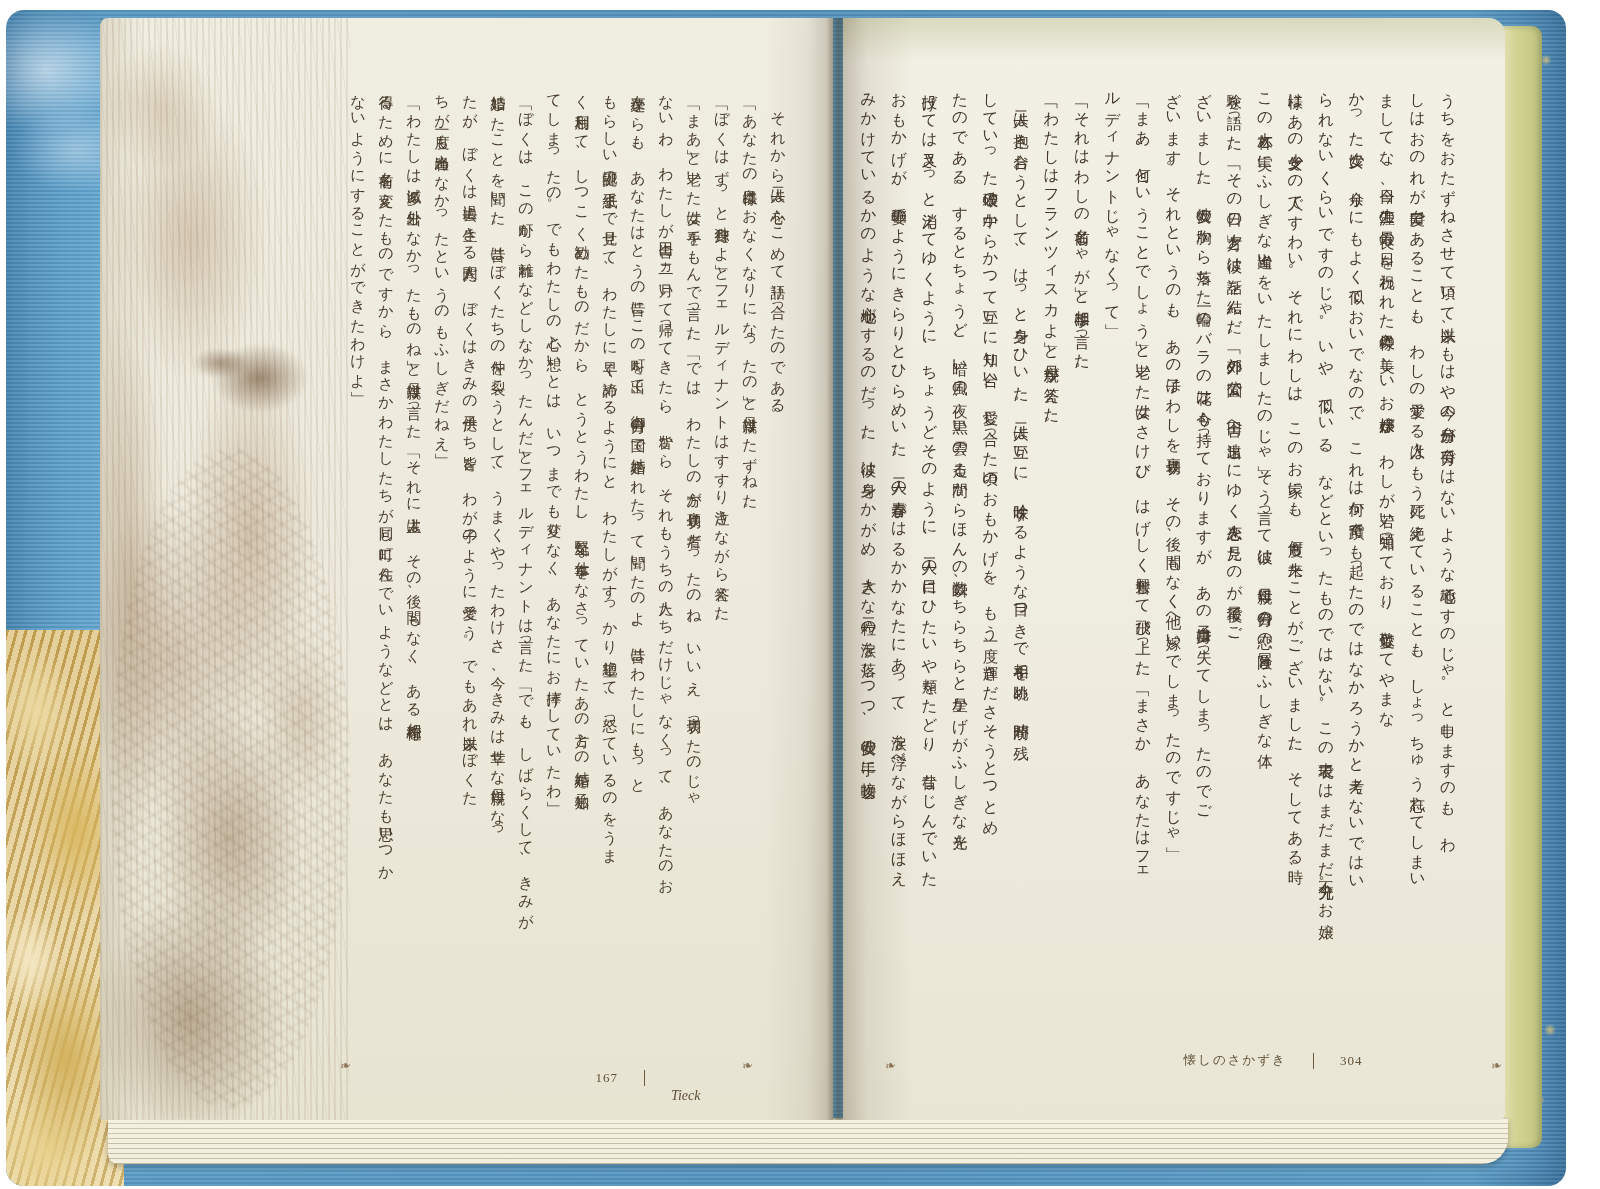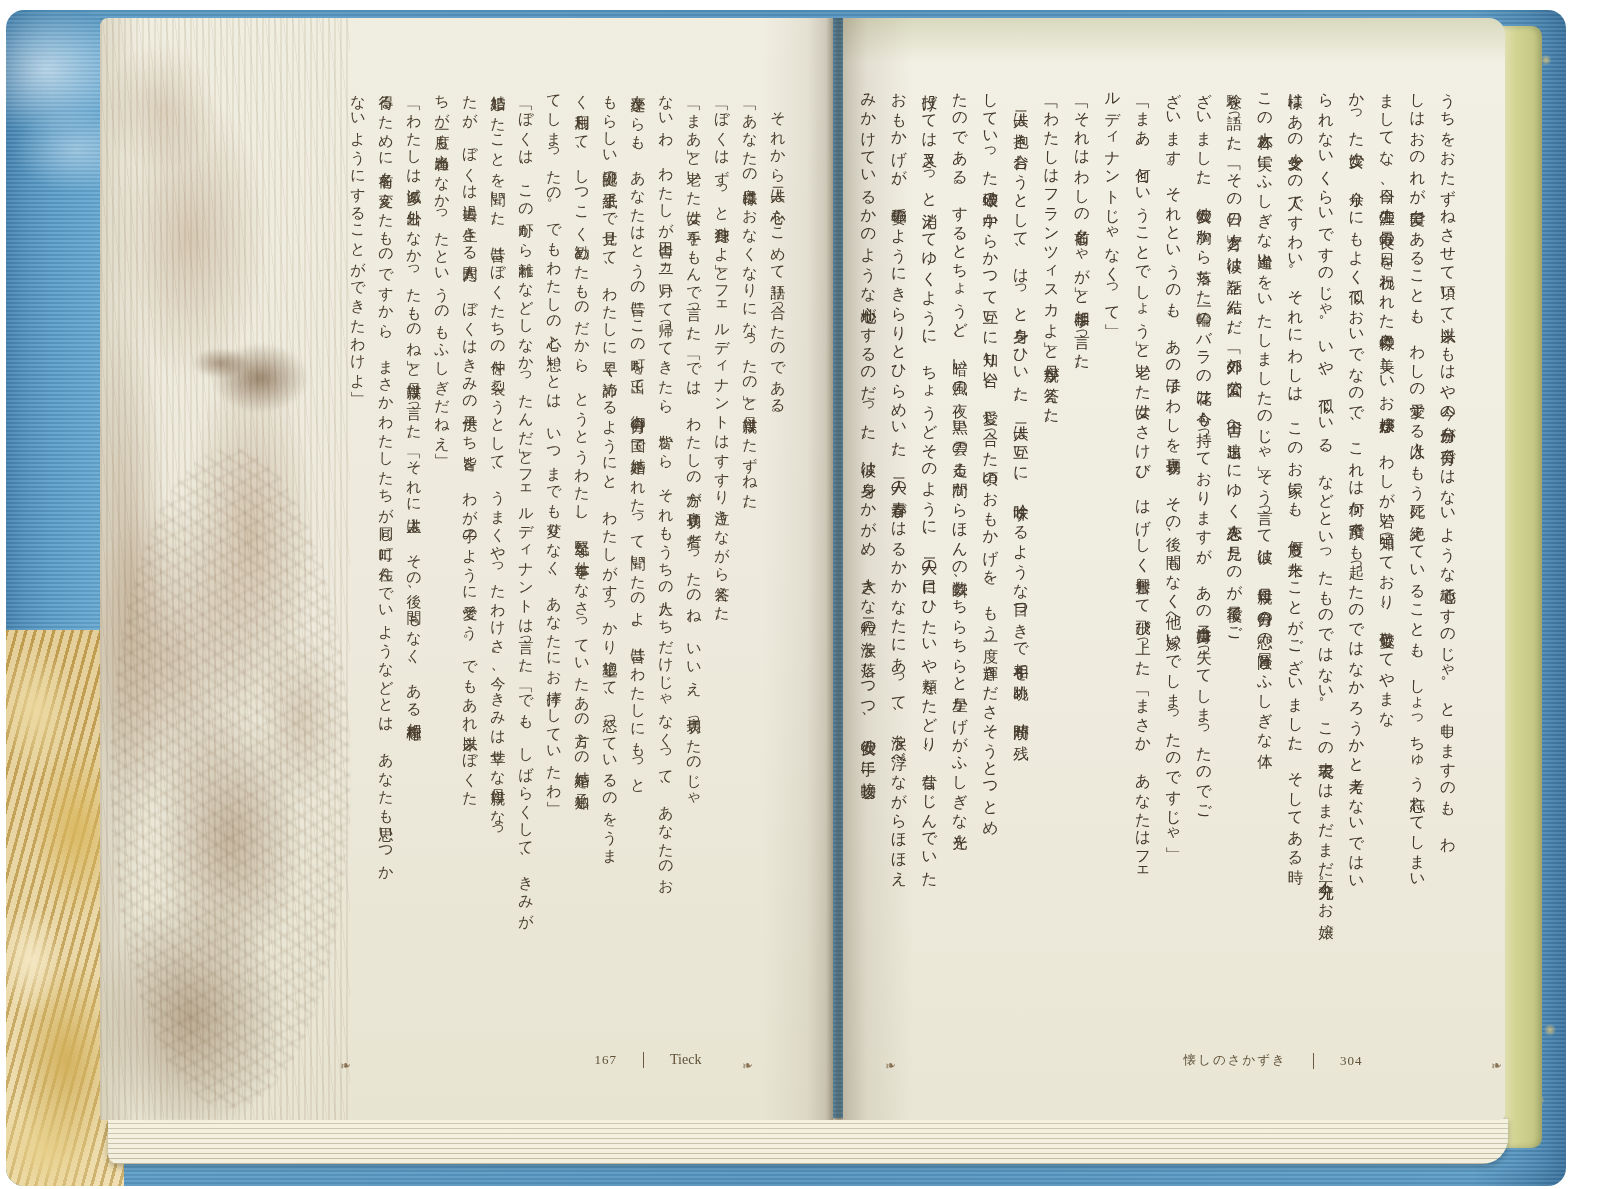--- a/index.html
+++ b/index.html
@@ -83,21 +83,21 @@
   .vt-right{right:42px;top:64px;height:852px;font-size:15.5px;letter-spacing:1.6px;line-height:30.5px;}
   .vt-left{right:41px;top:66px;height:850px;font-size:15px;letter-spacing:1.5px;line-height:28px;
     color:#4a3e2e;}
   .ind{text-indent:1.1em;}
   
   .footer{position:absolute;top:1034px;display:flex;align-items:center;gap:26px;
     color:#5f5036;font-size:13px;}
   .footer .num{font-family:"Liberation Serif",serif;letter-spacing:1px;}
   .footer .bar{width:1px;height:16px;background:#6b5a40;}
   .footer-left{left:448px;width:200px;justify-content:center;}
-  .footer-left .ttl{font-family:"Liberation Serif",serif;font-size:14px;}
+  .footer-left .ttl{font-family:"Liberation Serif",serif;font-style:italic;font-size:14px;margin-top:36px;}
   .footer-right{left:320px;width:220px;justify-content:center;}
   .footer-right .ttl{font-size:12.5px;letter-spacing:2px;}
   .orn{position:absolute;top:1040px;font-size:13px;color:#7a5f3e;opacity:.85;transform:rotate(-12deg);}
 </style>
 </head>
 <body>
 
 <div class="stage">
 
   <div class="cover"></div>

